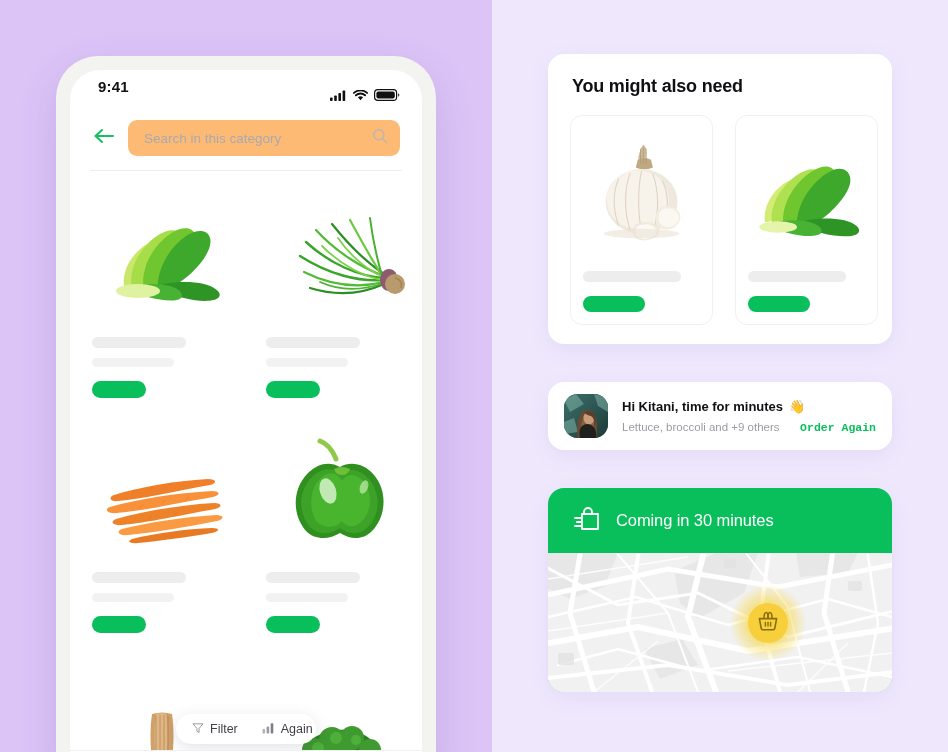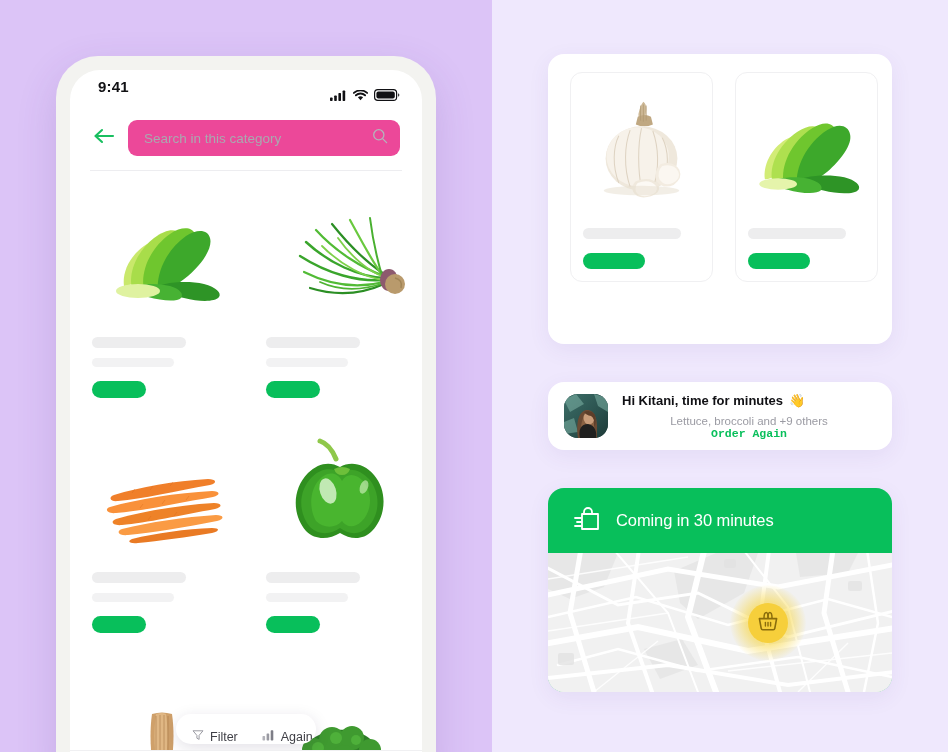--- a/index.html
+++ b/index.html
@@ -63,21 +63,21 @@
   }
   .back-btn {
     width: 24px; height: 24px;
     flex: 0 0 24px;
     display: flex; align-items: center; justify-content: center;
     cursor: pointer;
   }
   .search-box {
     flex: 1 1 auto;
     height: 36px;
-    background: #ec4899;
+    background: #fdba74;
     border-radius: 9px;
     display: flex; align-items: center;
     padding: 0 12px 0 16px;
     gap: 20px;
   }
   .search-box input {
     flex: 1 1 auto;
     border: none; outline: none; background: transparent;
     font-family: "Liberation Sans", sans-serif;
     font-size: 13.5px;
@@ -119,21 +119,21 @@
 
   
   .fs-pill {
     position: absolute;
     left: 50%; transform: translateX(-50%);
     bottom: 32px;
     height: 30px;
     background: #ffffff;
     border-radius: 16px;
     box-shadow: 0 4px 16px rgba(40,20,70,.13);
-    display: flex; align-items: flex-end;
+    display: flex; align-items: center;
     padding: 0 4px;
     z-index: 6;
     overflow: hidden;
     max-width: 140px;
   }
   .fs-item {
     display: flex; align-items: center; gap: 6px;
     padding: 0 12px;
     font-size: 12.5px;
     color: #3f3f46;
@@ -208,23 +208,22 @@
     overflow: hidden;
     flex: 0 0 44px;
     background: #2d4e4b;
   }
   .greet-body { flex: 1 1 auto; min-width: 0; }
   .greet-title {
     font-size: 13px; font-weight: bold; color: #101014;
     display: flex; align-items: center; gap: 6px;
   }
   .greet-sub-row {
-    display: flex; align-items: center; 
+    display: flex; align-items: center; justify-content: space-between;
     margin-top: 7px;
-    flex-direction: column;
   }
   .greet-sub { font-size: 11.5px; color: #9b9ba3; }
   .order-again {
     font-size: 11.5px; font-weight: bold; color: #08bf5b;
     cursor: pointer;
     font-family: Liberation Mono, monospace;
   }
 
   #card-delivery {
     left: 56px; top: 488px; width: 344px; height: 204px;
@@ -491,20 +490,21 @@
           
         </div>
 
       </div>
     </div>
   </div>
 
   <div class="pane-right">
 
     <div class="card" id="card-suggest">
+      <div class="card-title">You might also need</div>
       <div class="sugg-grid">
 
         <div class="sugg-item">
           <div class="sugg-img">
             <svg width="128" height="112" viewBox="0 0 128 112">
               <g>
                 <path d="M62 14 q2 -6 4 -8 q3 2 3 8 q0 6 -2 10 l-6 0 q-1 -5 1 -10Z" fill="#cdb896"></path>
                 <path d="M60 22 q8 -4 14 0 l2 8 q-9 4 -18 0Z" fill="#c0a882"></path>
                 <g stroke="#b09a74" stroke-width="0.8">
                   <path d="M63 10 v16"></path>

